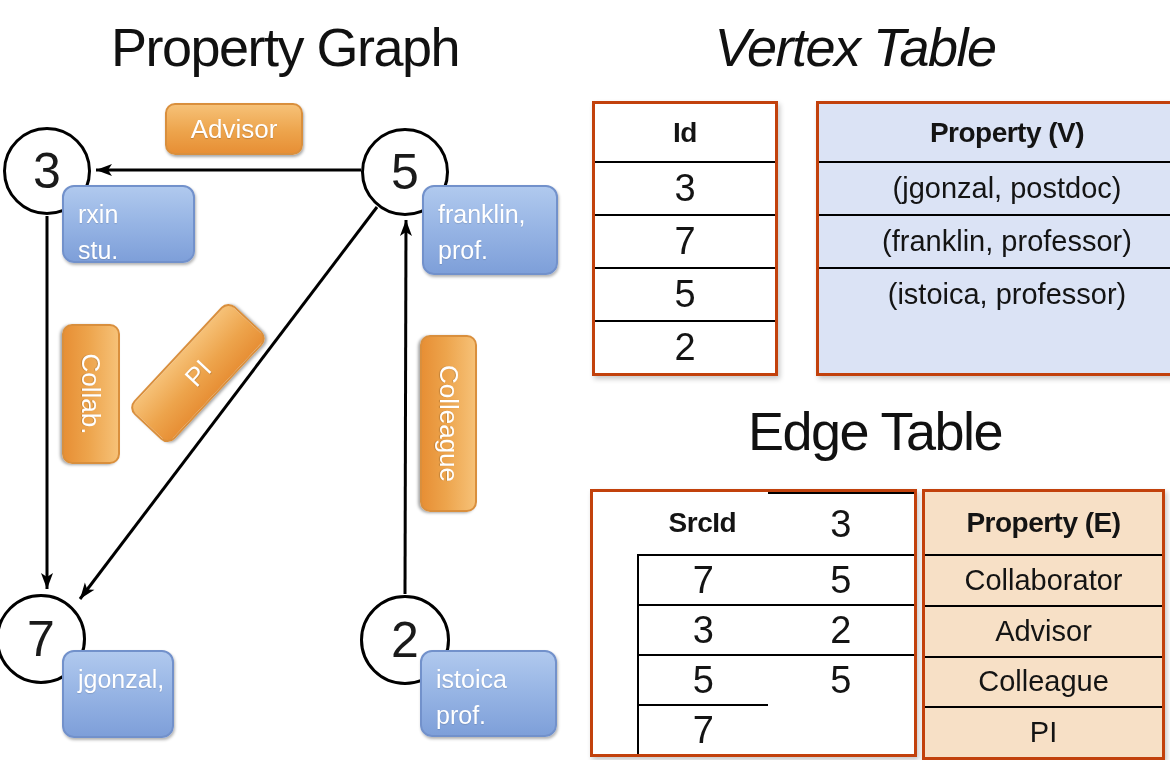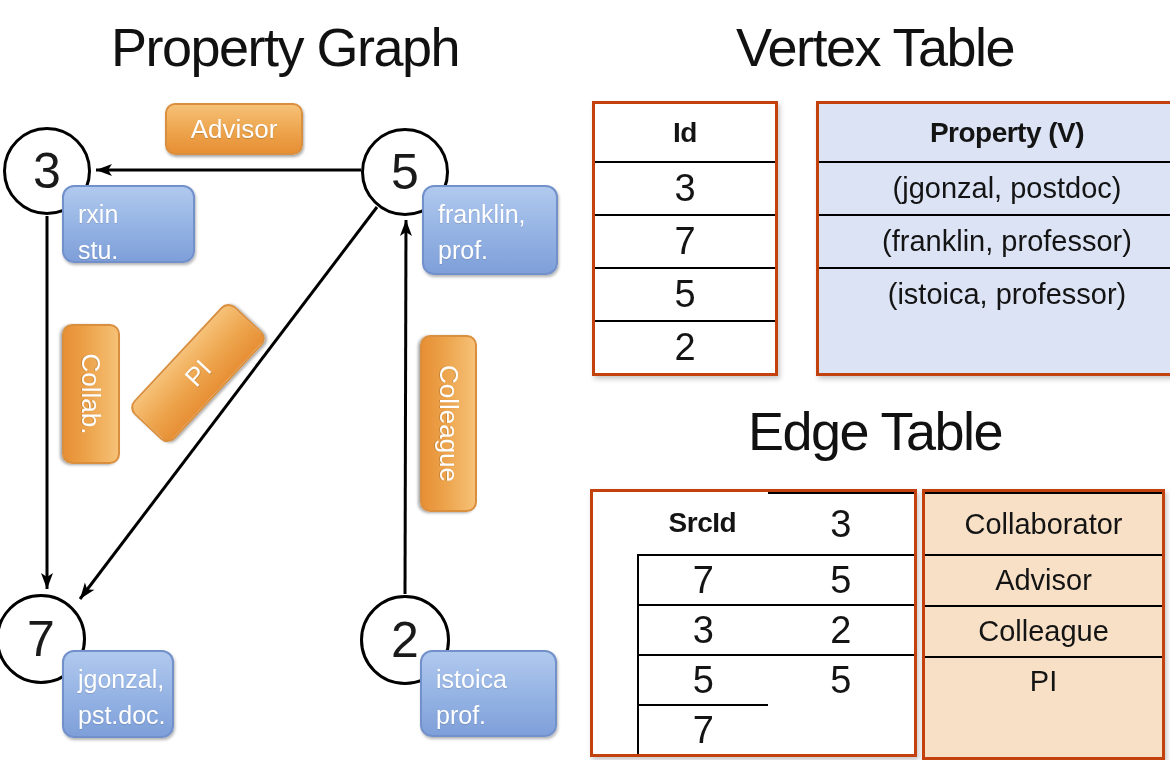--- a/index.html
+++ b/index.html
@@ -7,21 +7,21 @@
   .canvas {
     position:relative; width:1170px; height:760px; background:#ffffff;
     overflow:hidden; font-family:"Liberation Sans", sans-serif; color:#161616;
   }
   
   .big-title {
     position:absolute; text-align:center; font-size:54px; letter-spacing:-1.5px;
     font-weight:400; color:#111; white-space:nowrap;
   }
   .pg-title { left:0; top:16px; width:570px; }
-  .vt-title { left:585px; top:16px; width:580px; }
+  .vt-title { left:565px; top:16px; width:580px;font-style:italic; }
   .et-title { left:585px; top:400px; width:580px; }
 
   
   svg.edges { position:absolute; left:0; top:0; z-index:1; }
 
   
   .v-circle {
     position:absolute; border:3.5px solid #000; border-radius:50%;
     background:#fff; display:flex; align-items:center; justify-content:center;
     z-index:2;
@@ -116,21 +116,20 @@
   <div class="v-box" style="left:62px;  top:185px; width:133px; height:78px;">
     <div>rxin</div>
     <div>stu.</div>
   </div>
   <div class="v-box" style="left:422px; top:185px; width:136px; height:90px;">
     <div>franklin,</div>
     <div>prof.</div>
   </div>
   <div class="v-box" style="left:62px;  top:650px; width:112px; height:88px;">
     <div>jgonzal,</div>
-    <div>pst.doc.</div>
   </div>
   <div class="v-box" style="left:420px; top:650px; width:137px; height:87px;">
     <div>istoica</div>
     <div>prof.</div>
   </div>
 
   <div class="tcol vt-id">
     <div class="cell hdr">Id</div>
     <div class="cell num bt">3</div>
     <div class="cell num bt">7</div>
@@ -151,19 +150,20 @@
     <div class="cell num bt cl">7</div>
     <div class="cell num bt">5</div>
     <div class="cell num bt cl">3</div>
     <div class="cell num bt">2</div>
     <div class="cell num bt cl">5</div>
     <div class="cell num bt">5</div>
     <div class="cell num bt cl">7</div>
   </div>
 
   <div class="tcol et-prop orange-col">
+    <div class="cell hdr">Property (E)</div>
     <div class="cell bt">Collaborator</div>
     <div class="cell bt">Advisor</div>
     <div class="cell bt">Colleague</div>
     <div class="cell bt">PI</div>
   </div>
 
 </div>
 
 </body></html>

